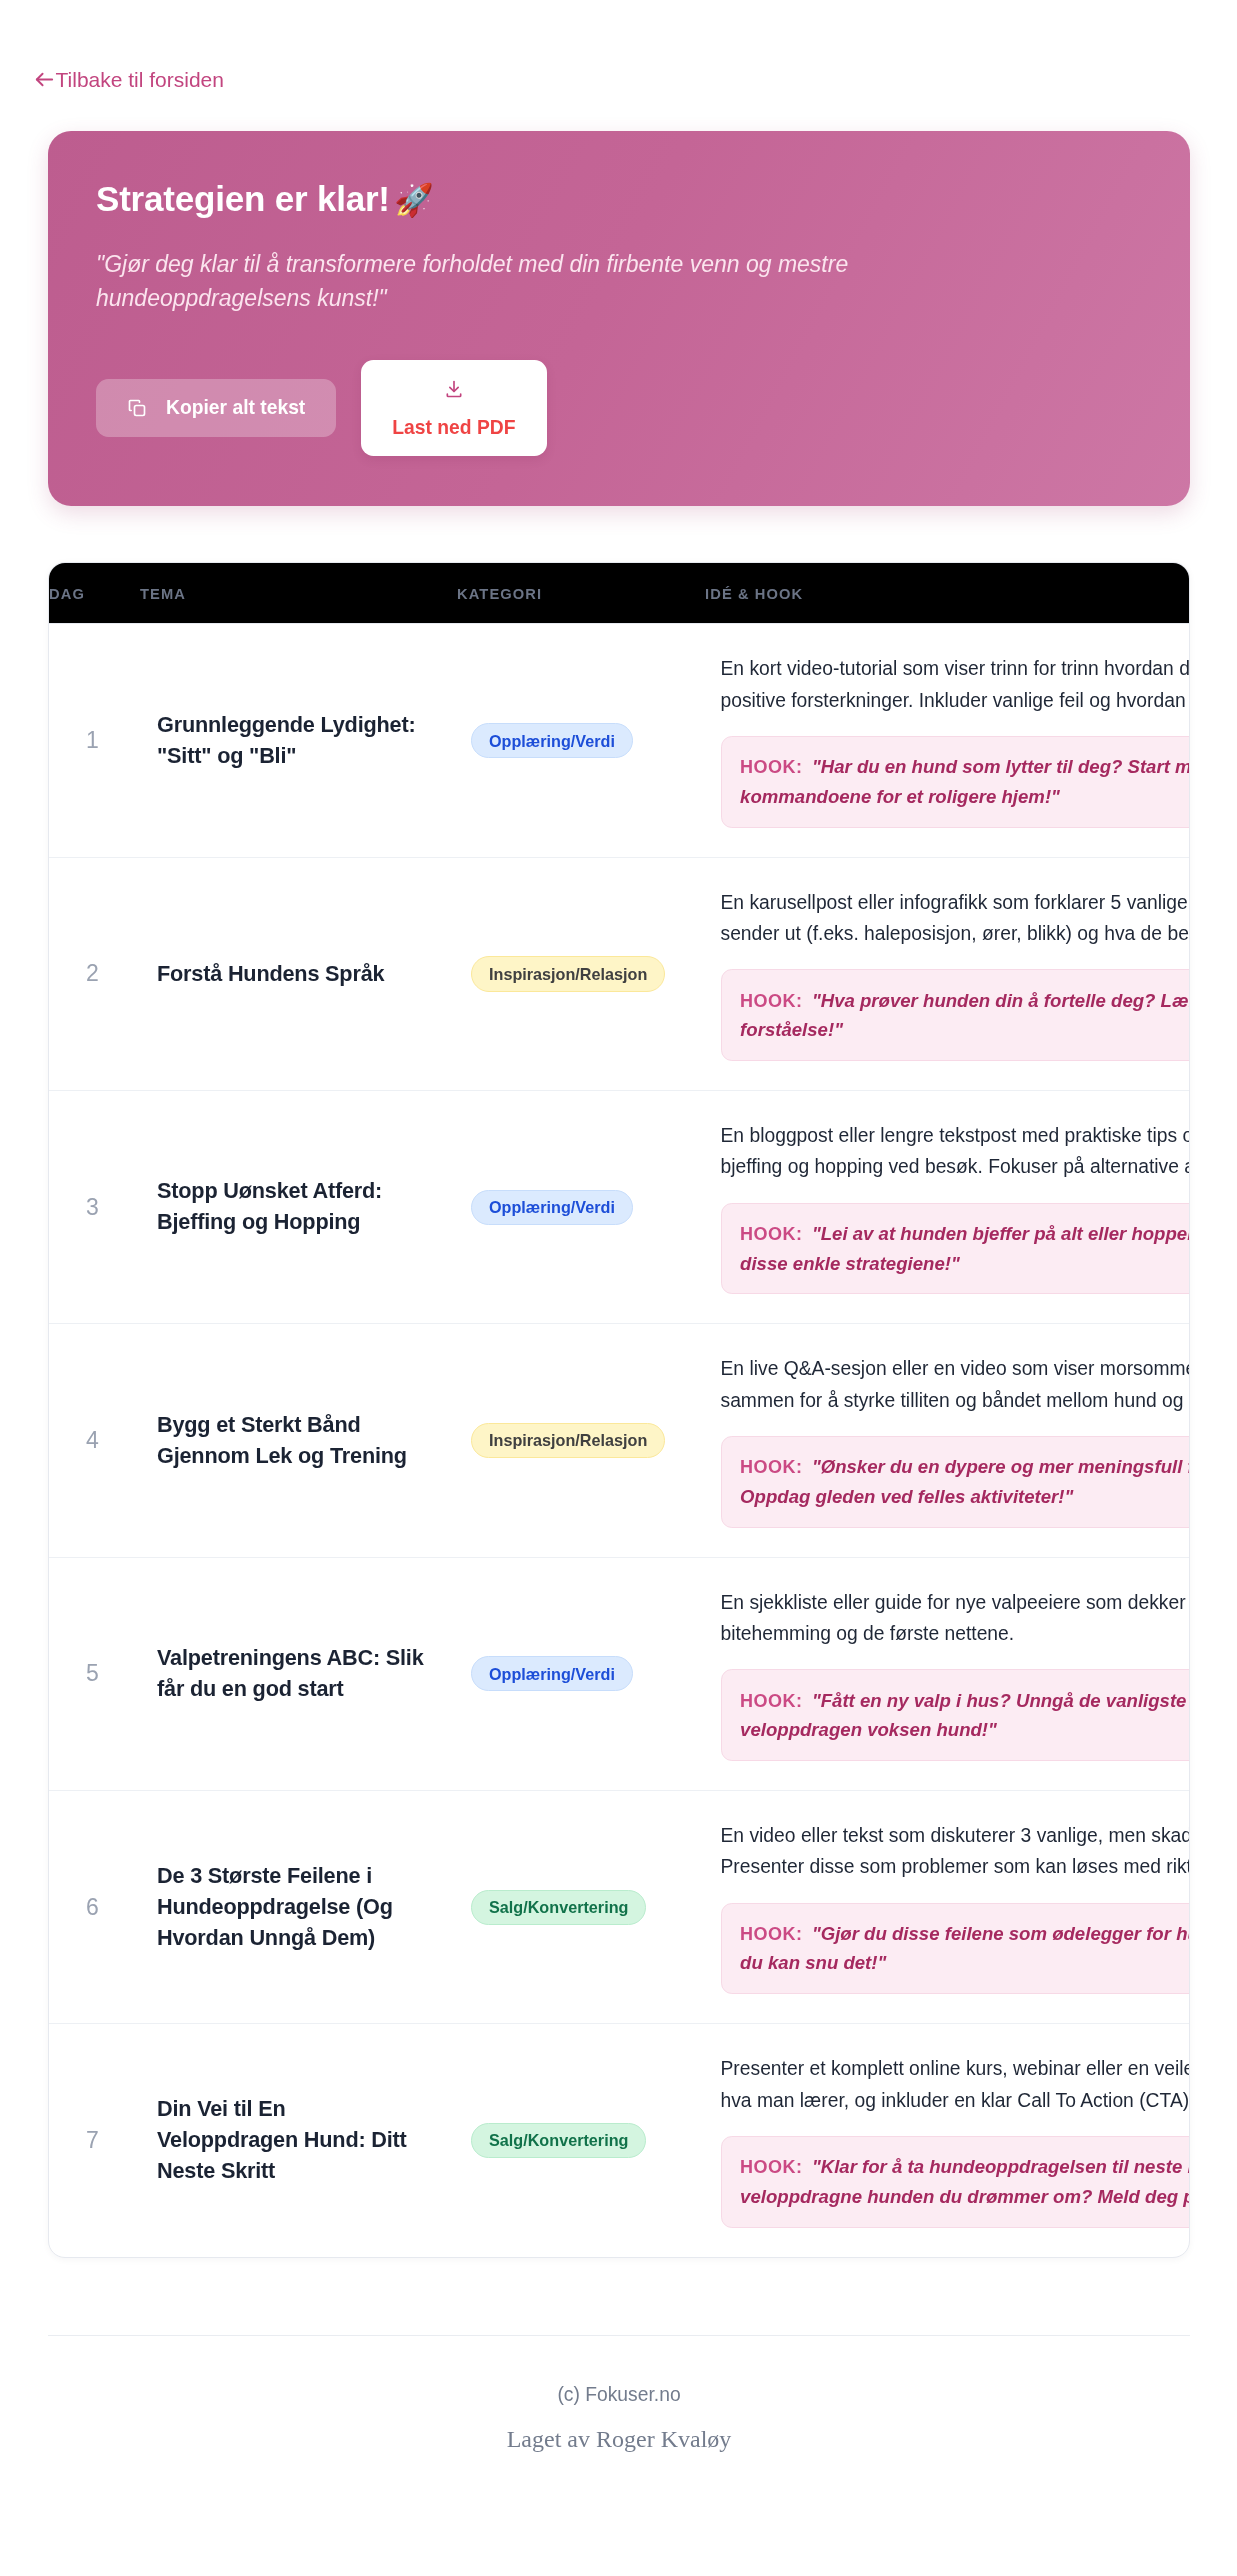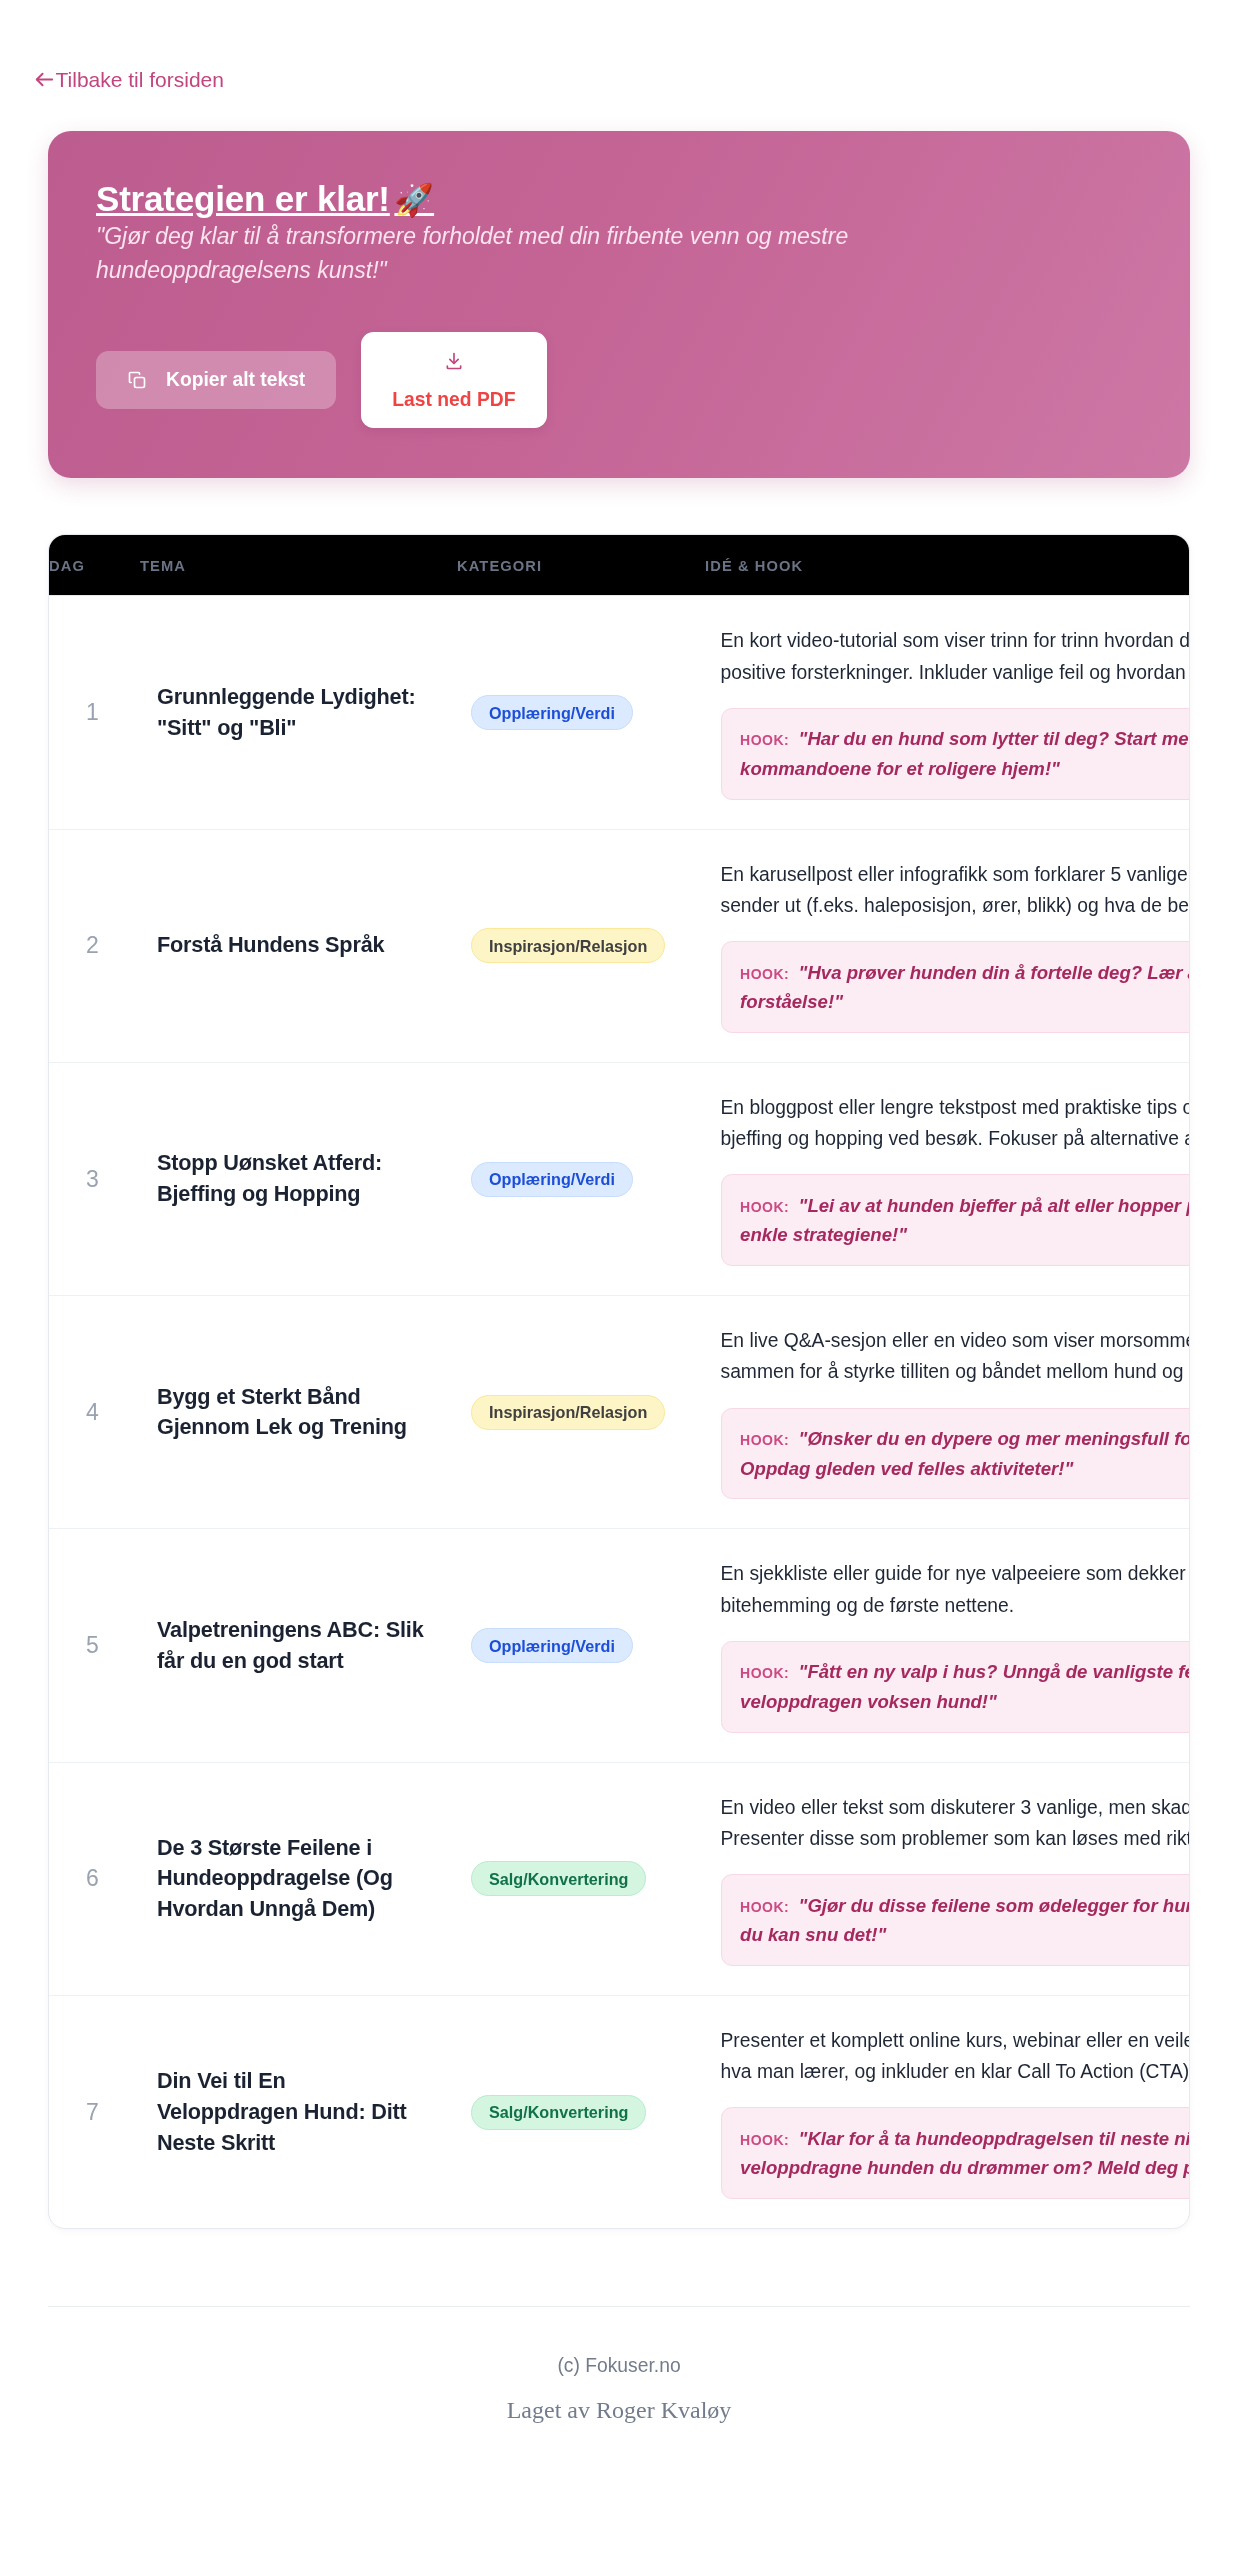--- a/index.html
+++ b/index.html
@@ -56,21 +56,21 @@
     border-radius: 23px;
     padding: 48px 48px 50px 48px;
     color: #ffffff;
     box-shadow: 0 7.7px 21.7px rgba(160, 60, 110, 0.18);
   }
   .hero h1 {
     font-size: 35px;
     font-weight: 700;
     letter-spacing: -0.2px;
     line-height: 1.15;
-    text-decoration: underline;
+    margin-bottom: 28px;
   }
   .hero h1 .emoji {
     font-size: 32px;
     margin-left: 4.6px;
   }
   .hero-sub {
     font-size: 23px;
     font-style: italic;
     font-weight: 400;
     line-height: 1.48;
@@ -203,21 +203,21 @@
     padding: 15.5px 18.6px;
     width: 781px;
   }
   .hook-inner {
     font-size: 18.6px;
     line-height: 1.58;
     color: #a5295f;
   }
   .hook-label {
     font-weight: 700;
-    font-size: 14px;
+    font-size: 18px;
     letter-spacing: 0.5px;
     color: #cb4a84;
     margin-right: 9.3px;
   }
   .hook-quote { font-style: italic; font-weight: 600; }
 
   
   .footer-sep {
     margin-top: 77px;
     border-top: 0.8px solid #e9ecf1;

